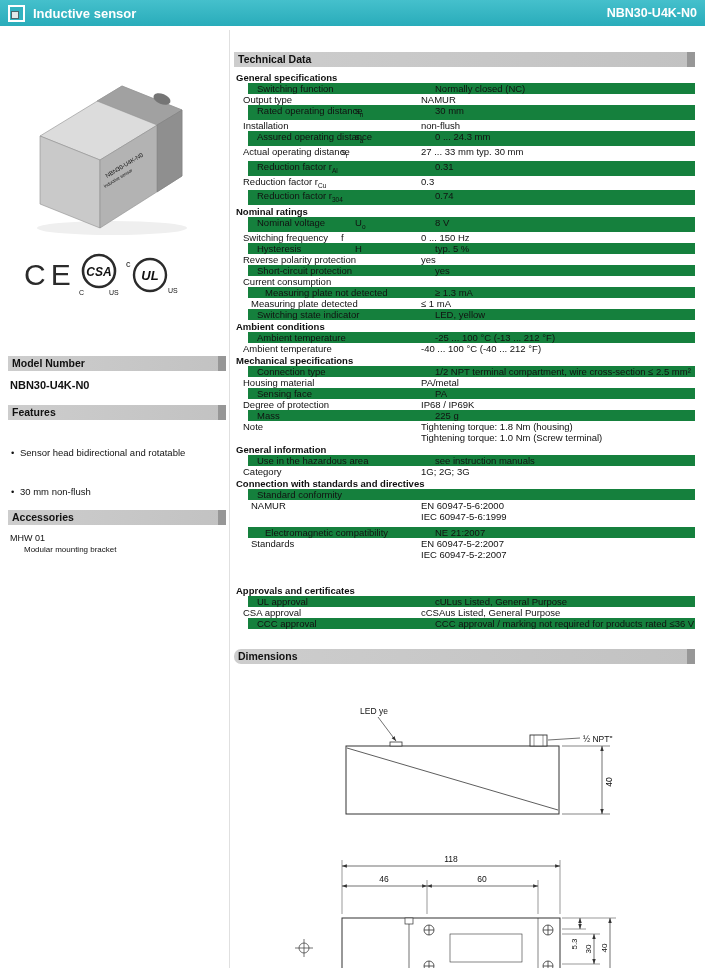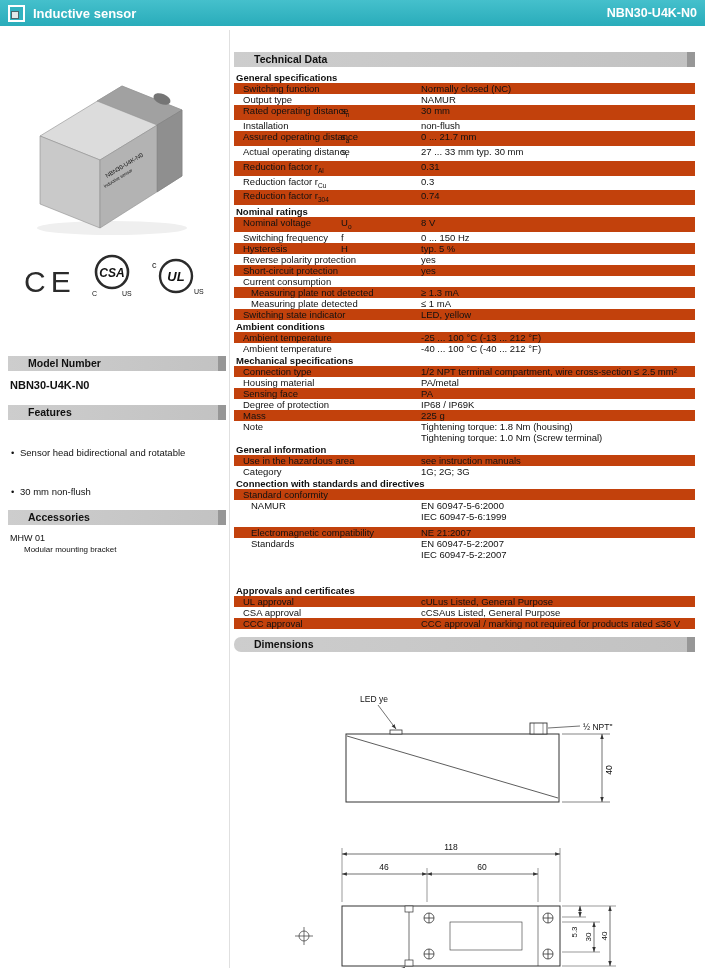--- a/index.html
+++ b/index.html
@@ -12,54 +12,54 @@
             background:linear-gradient(180deg,#45c0cc,#29acba); display:flex; align-items:center; padding:0 8px; }
   .logo { width:17px; height:17px; border:2px solid #fff; background:#31b2bf; position:relative; flex:none; }
   .logo-inner { position:absolute; left:1px; bottom:1px; width:8px; height:8px; background:#e2e8e8; border:1px solid #49686b; }
   .topbar .title { color:#fff; font-weight:bold; font-size:13px; margin-left:8px; }
   .topbar .partno { color:#fff; font-weight:bold; font-size:12.5px; margin-left:auto; }
 
   .colsep { position:absolute; left:229px; top:30px; width:1px; height:938px; background:#e0e0e0; }
 
   
   .bar { height:15px; line-height:15px; background:linear-gradient(90deg,#cdcdcd,#c2c2c2);
-         font-size:10.5px; font-weight:bold; padding-left:20px; position:relative; color:#111; }
+         font-size:10.5px; font-weight:bold; padding-left:4px; position:relative; color:#111; }
   .bar::after { content:""; position:absolute; right:0; top:0; width:8px; height:15px; background:#979797; }
 
   
   .left { position:absolute; left:8px; top:30px; width:218px; }
   .photo { margin:30px 0 0 4px; width:210px; height:180px; }
-  .marks { display:flex; align-items:flex-end; margin:6px 0 0 16px; gap:13px; height:50px; }
+  .marks { display:flex; align-items:center; margin:6px 0 0 16px; gap:0; height:50px; }
   .ce { font-size:30px; color:#2b2b2b; letter-spacing:5px; line-height:36px; font-weight:400; }
   .bar.model { margin-top:56px; }
   .model-value { font-size:11px; font-weight:bold; margin:8px 0 0 2px; }
   .bar.features { margin-top:14px; }
   .features-list { list-style:none; margin:7px 0 0 2px; width:205px; }
   .features-list li { font-size:9.5px; font-weight:normal; line-height:12px; padding-left:10px; position:relative; margin-bottom:3px;margin-top:27px; }
   .features-list li::before { content:"\2022"; position:absolute; left:1px; }
   .bar.accessories { margin-top:12px; }
   .acc-name { font-size:9px; font-weight:normal; margin:8px 0 0 2px; }
   .acc-desc { font-size:8px; margin:2px 0 0 16px; }
 
   
   .right { position:absolute; left:234px; top:52px; width:461px; }
   .spec-table { margin-top:4px; font-size:9.5px; }
   .sec-title { font-weight:bold; line-height:11px; padding:1px 0 0 2px; }
   .sec-gap { margin-top:24px; }
   .spec-row { display:flex; line-height:11px; min-height:11px; }
-  .spec-row.shaded { background:#c2410c; }
+  .spec-row.shaded { background:#15803d;margin-left:14px; }
   .row-gap { margin-top:5px; }
   .spec-label { flex:none; width:107px; padding-left:9px; white-space:nowrap; }
   .spec-label.ind2 { padding-left:17px; }
   .spec-sym { flex:none; width:80px; }
   .spec-value { flex:1; min-width:0; }
   .spec-value div { line-height:11px; }
   sub { font-size:6.5px; }
 
-  .bar.dims { margin-top:8px;border-radius:7px; }
+  .bar.dims { margin-top:20px;border-radius:7px; }
   .dwg1 { display:block; margin:34px 0 0 100px; }
   .dwg2 { display:block; margin:12px 0 0 58px; }
   svg text { fill:#111; }
 </style>
 </head>
 <body>
 
 <div class="page">
 
   <div class="topbar">
@@ -146,21 +146,21 @@
           <span class="spec-label">Installation</span>
           <span class="spec-sym"></span>
           <span class="spec-value">
             <div>non-flush</div>
           </span>
         </div>
         <div class="spec-row shaded">
           <span class="spec-label">Assured operating distance</span>
           <span class="spec-sym">s<sub>a</sub></span>
           <span class="spec-value">
-            <div>0 ... 21.7 mm</div>
+            <div>0 ... 24.3 mm</div>
           </span>
         </div>
         <div class="spec-row">
           <span class="spec-label">Actual operating distance</span>
           <span class="spec-sym">s<sub>r</sub></span>
           <span class="spec-value">
             <div>27 ... 33 mm typ. 30 mm</div>
           </span>
         </div>
         <div class="spec-row shaded">

